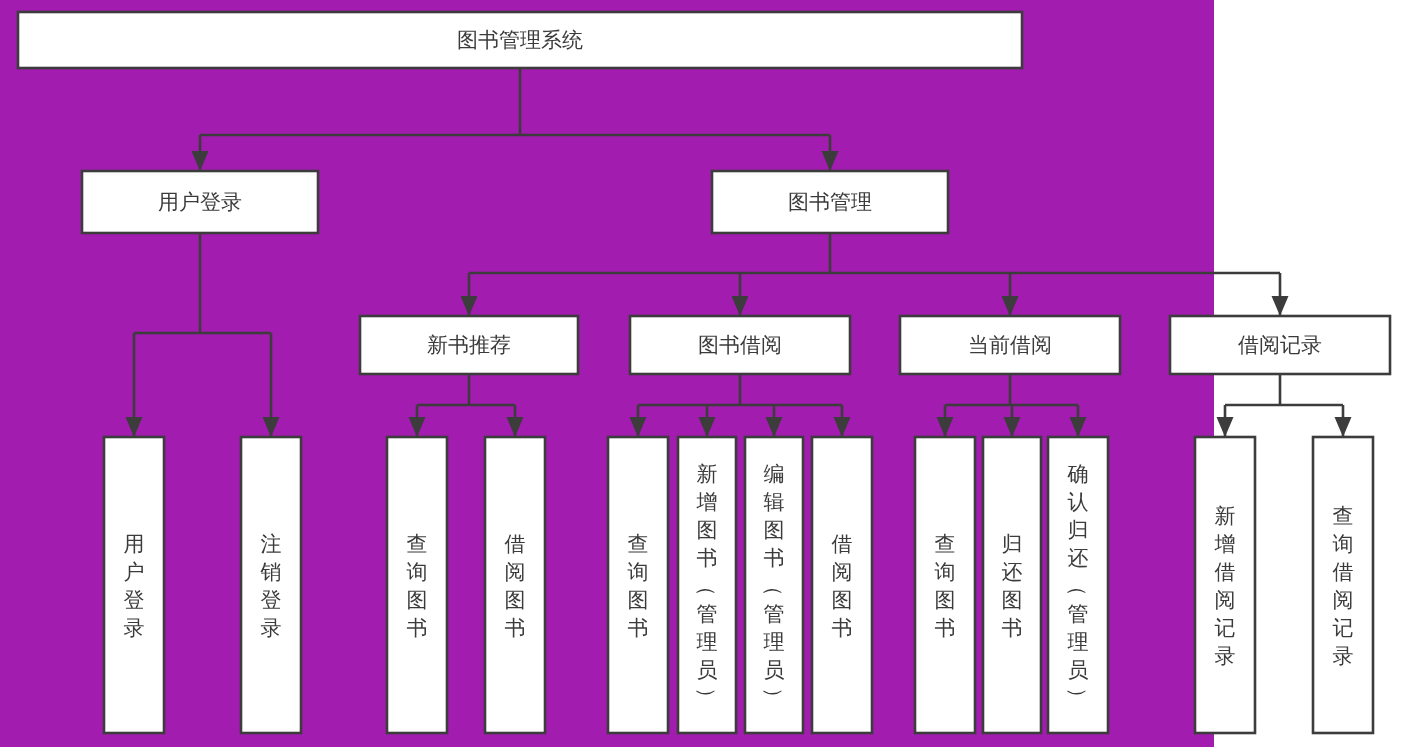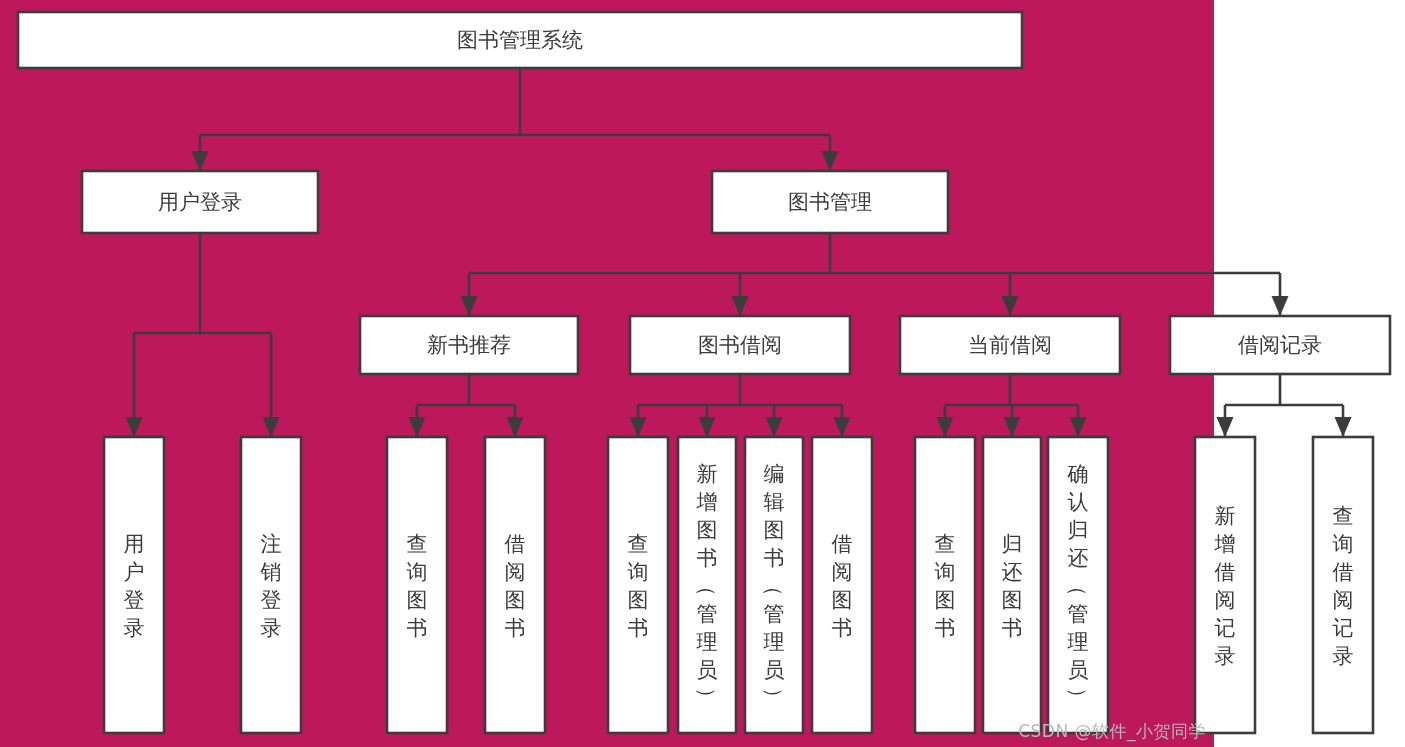--- a/index.html
+++ b/index.html
@@ -10,21 +10,21 @@
   body {
     width: 1405px;
     height: 747px;
     overflow: hidden;
     font-family: "DejaVu Sans", "Liberation Sans", sans-serif;
   }
   #diagram-root {
     position: relative;
     width: 1214px;
     height: 747px;
-    background: #be185d;
+    background: #a21caf;
   }
   svg.chart-canvas {
     position: absolute;
     top: 0;
     left: 0;
     width: 1405px;
     height: 747px;
     display: block;
   }
   .node-box {
@@ -263,15 +263,14 @@
           <text x="1343" y="522.84" class="node-label-vert">查</text>
           <text x="1343" y="550.84" class="node-label-vert">询</text>
           <text x="1343" y="578.84" class="node-label-vert">借</text>
           <text x="1343" y="606.84" class="node-label-vert">阅</text>
           <text x="1343" y="634.84" class="node-label-vert">记</text>
           <text x="1343" y="662.84" class="node-label-vert">录</text>
         </g>
       </g>
   </svg>
 
-  <div class="watermark-text">CSDN @软件_小贺同学</div>
 
 </div>
 
 </body></html>

